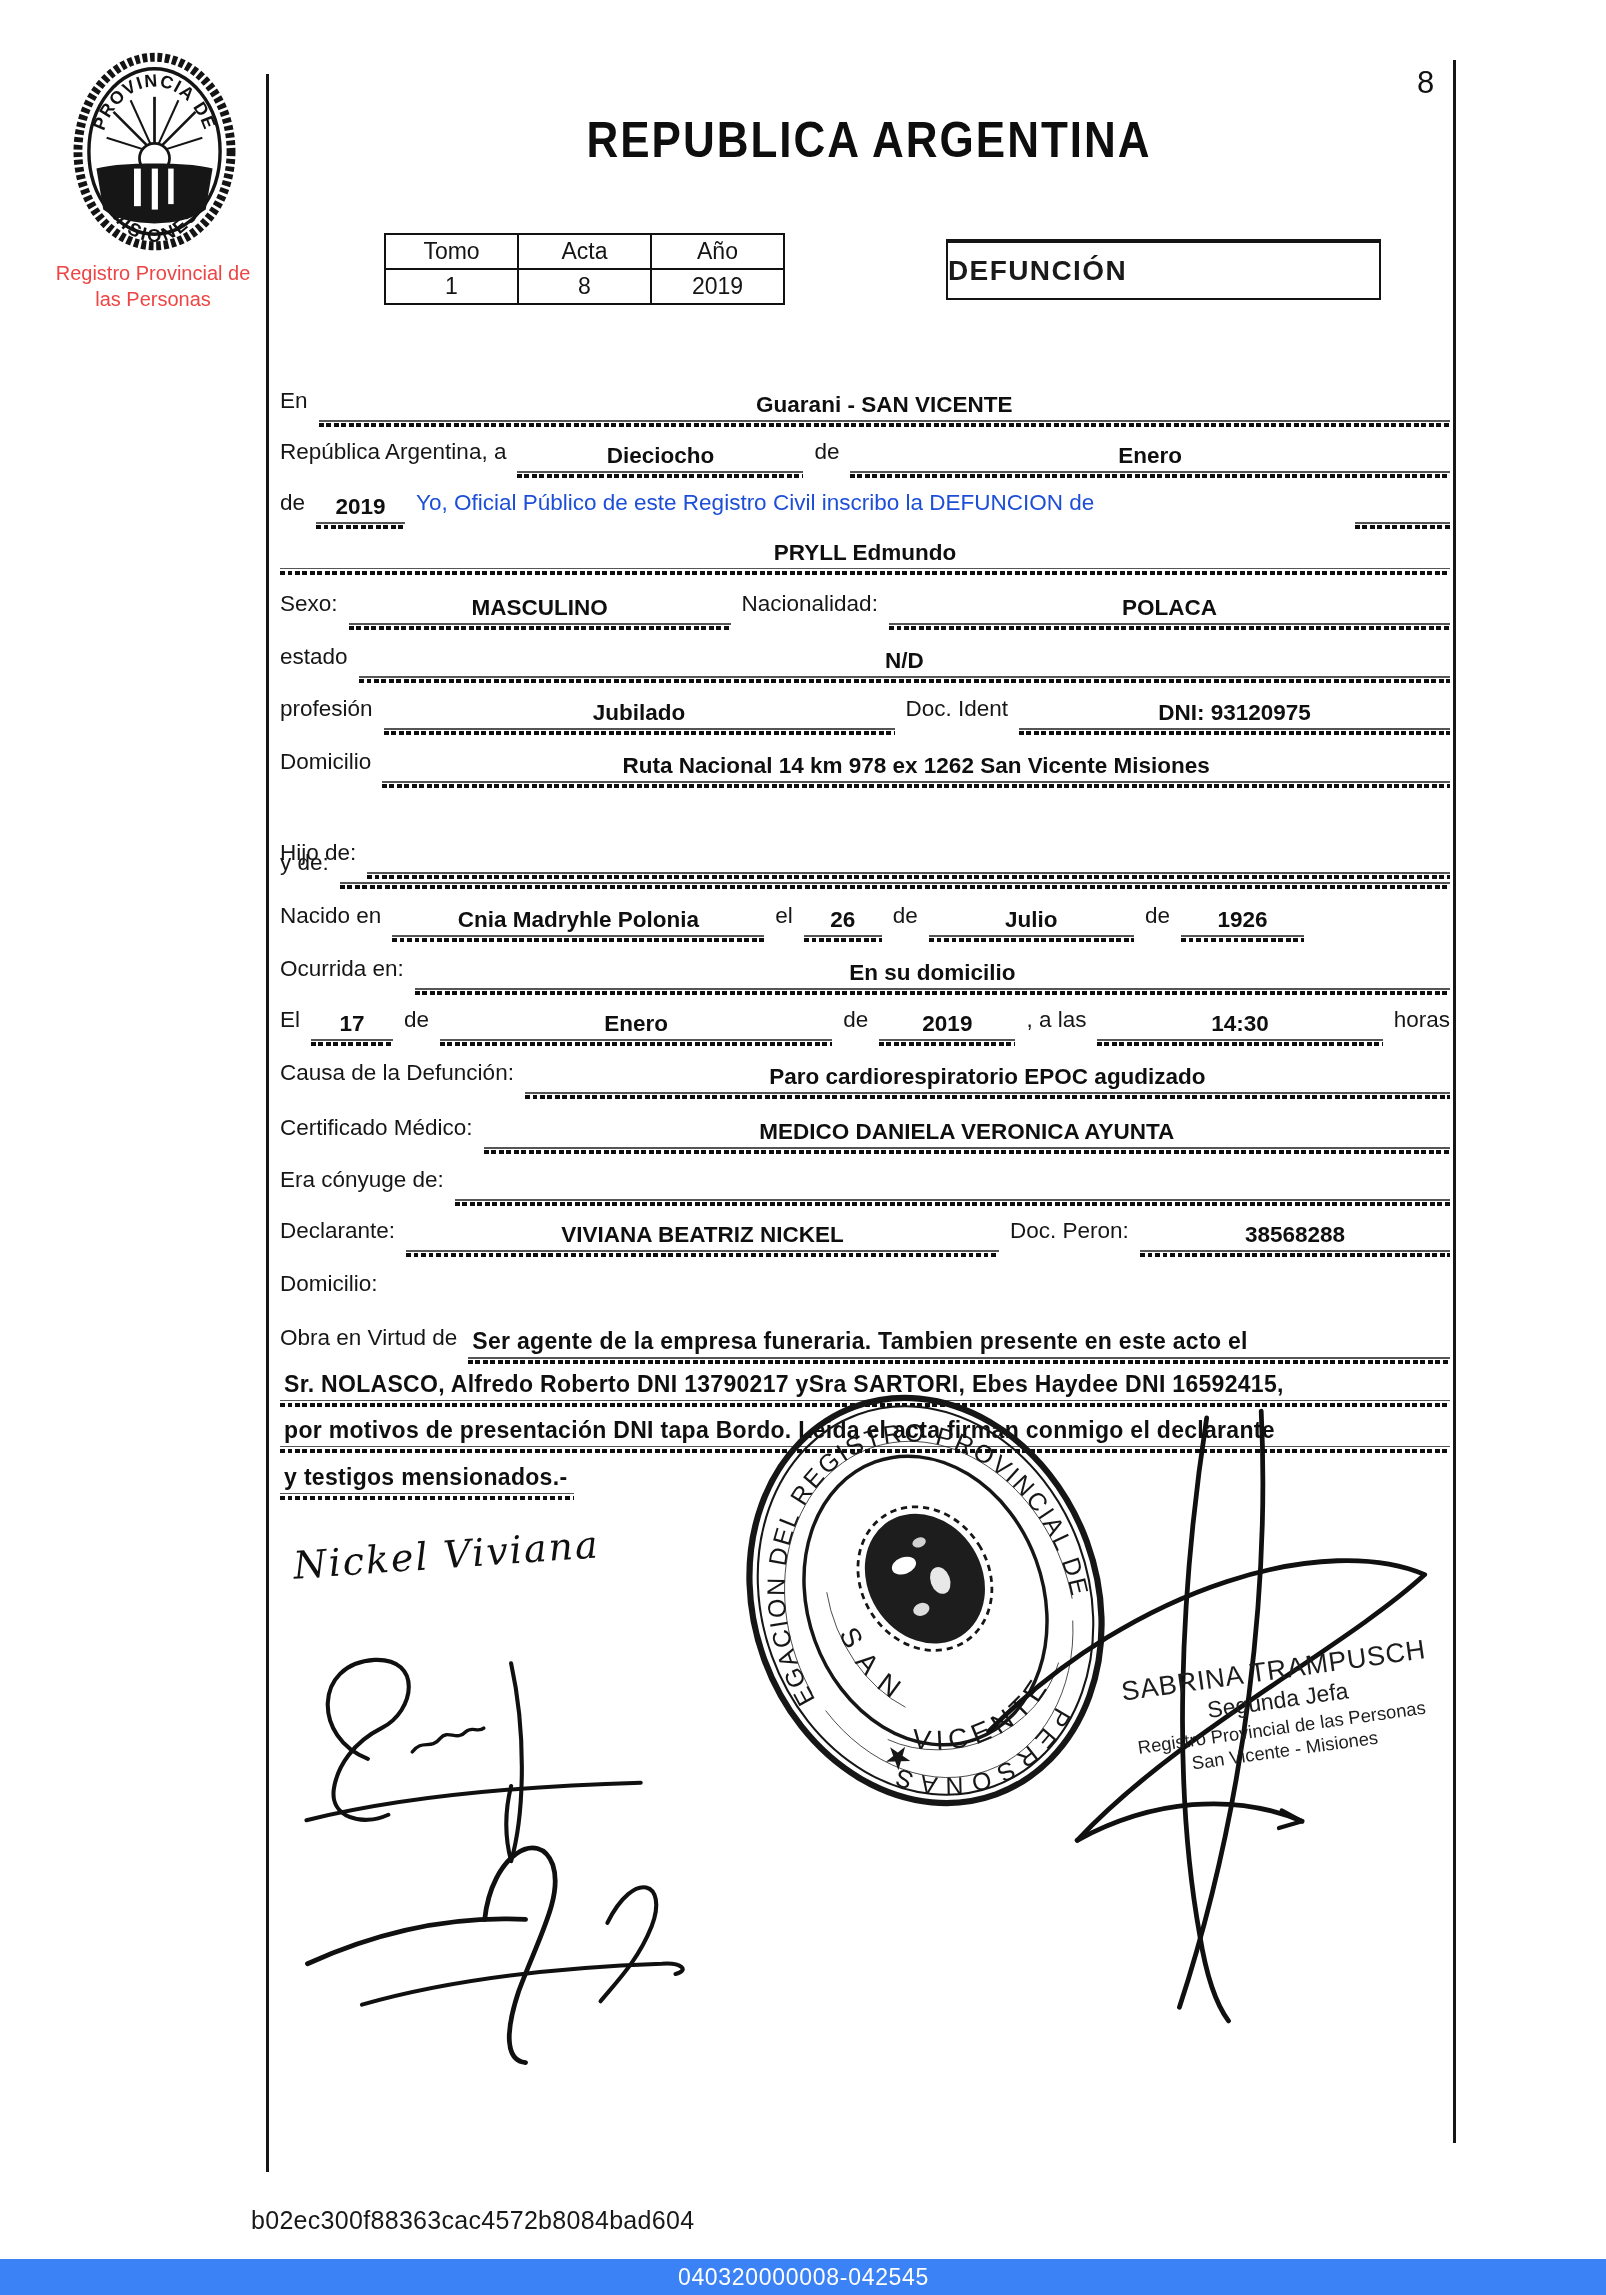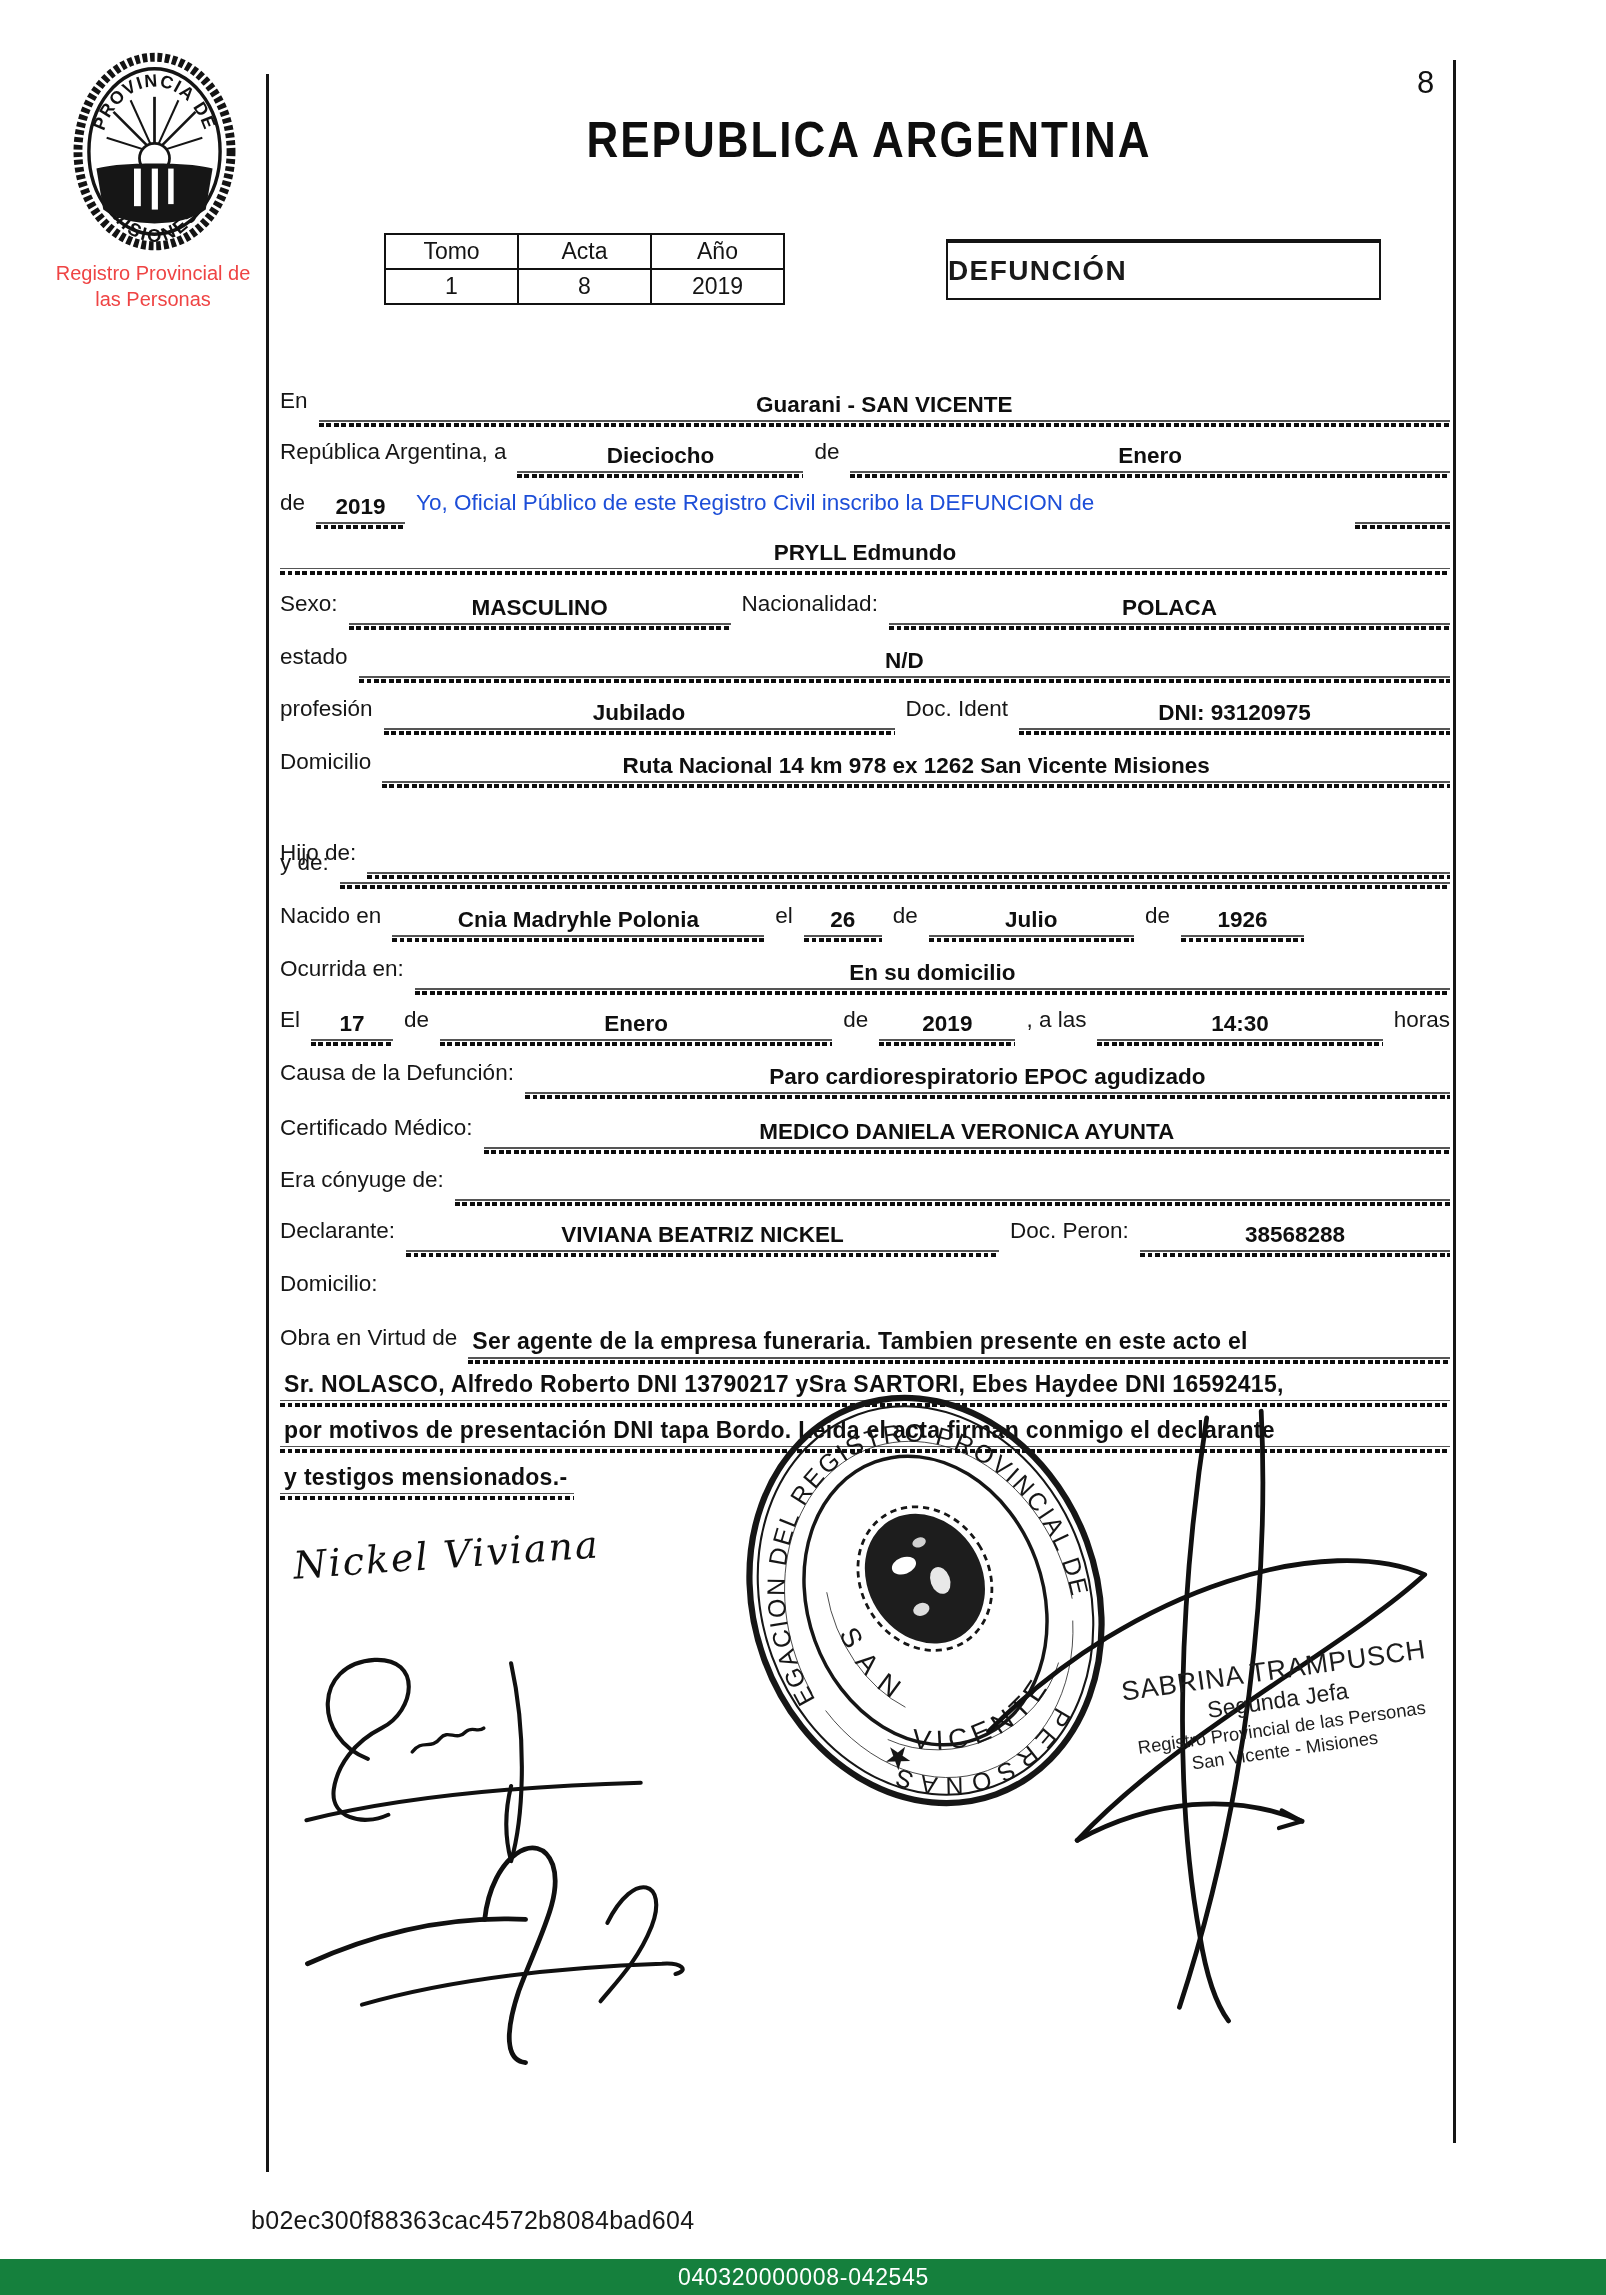--- a/index.html
+++ b/index.html
@@ -53,21 +53,21 @@
 
   .stampsvg{position:absolute;left:731px;top:1379px;width:389px;height:443px;}
   .official{position:absolute;left:1088px;top:1655px;width:382px;text-align:center;
     transform:rotate(-8deg);color:#1d1d1d;}
   .official .l1{font-size:27px;letter-spacing:0.7px;white-space:nowrap;}
   .official .l2{font-size:23px;margin-top:1.4px;}
   .official .l3{font-size:18.4px;margin-top:2.7px;white-space:nowrap;}
   .official .l4{font-size:18.4px;margin-top:1.4px;}
 
   .hash{position:absolute;left:251px;top:2206px;font-size:25px;letter-spacing:0.3px;color:#181818;}
-  .barcode-bar{position:absolute;left:0;top:2259px;width:1607px;height:37px;background:#15803d;
+  .barcode-bar{position:absolute;left:0;top:2259px;width:1607px;height:37px;background:#3b82f6;
     display:flex;align-items:center;justify-content:center;}
   .barcode-bar span{color:#fff;font-size:23px;letter-spacing:0.7px;}
 </style>
 </head>
 <body>
 
 <div class="page">
 
   <div class="vline left"></div>
   <div class="vline right"></div>

